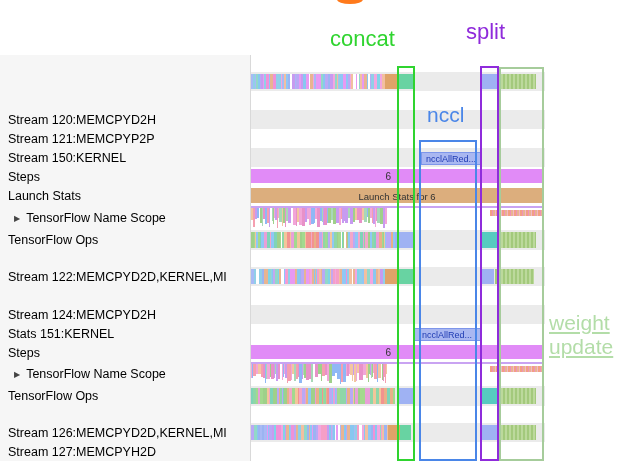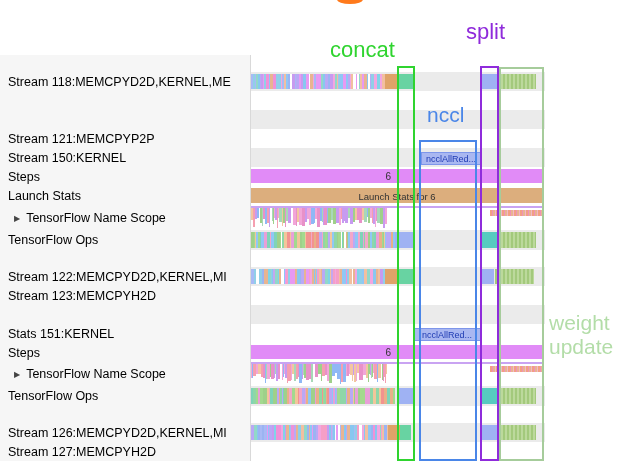--- a/index.html
+++ b/index.html
@@ -601,29 +601,29 @@
         <div class="seg" style="left: 249px; top: 2px; width: 37px; height: 15px; background: repeating-linear-gradient(90deg, rgb(163, 201, 124) 0px, rgb(163, 201, 124) 2px, rgb(188, 217, 156) 2px, rgb(188, 217, 156) 4px);"></div>
       </div>
       <div class="track" style="left: 250px; top: 442px; width: 295px; height: 19px; background: rgb(255, 255, 255);"></div>
     </div>
   <div class="divider" id="col-divider" style="left: 250px; top: 55px; height: 406px;"></div>
   <div id="annotation-layer">
       <div class="ann-rect" style="left: 397px; top: 66px; width: 18px; height: 395px; border: 2px solid rgb(47, 212, 47);"></div>
       <div class="ann-rect" style="left: 480px; top: 66px; width: 19px; height: 395px; border: 2px solid rgb(143, 43, 219);"></div>
       <div class="ann-rect" style="left: 499px; top: 67px; width: 45px; height: 394px; border: 2px solid rgb(166, 204, 155);"></div>
       <div class="ann-rect" style="left: 419px; top: 140px; width: 58px; height: 321px; border: 2px solid rgb(74, 134, 232);"></div>
-      <div class="ann-label" style="left: 330px; top: 38px; font-size: 22px; color: rgb(47, 212, 47); text-align: right;">concat</div>
+      <div class="ann-label" style="left: 330px; top: 27px; font-size: 22px; color: rgb(47, 212, 47); text-align: right;">concat</div>
       <div class="ann-label" style="left: 466px; top: 20px; font-size: 22px; color: rgb(143, 43, 219);">split</div>
       <div class="ann-label" style="left: 427px; top: 103px; font-size: 21px; color: rgb(74, 134, 232);">nccl</div>
-      <div class="ann-label" style="left: 549px; top: 311px; font-size: 21px; color: rgb(179, 221, 168);">weight
+      <div class="ann-label" style="left: 549px; top: 311px; font-size: 21px; color: rgb(179, 221, 168); text-decoration: underline;">weight
 update</div>
       <div class="fragment" style="left: 337px; top: -5px; width: 26px; height: 9px; background: rgb(255, 122, 28);"></div>
     </div>
-    <div class="rowlabel" style="top: 72px; width: 250px; height: 19px;">
-      <div>Stream 118:MEMCPYD2D,KERNEL,ME</div>
+    <div class="rowlabel" style="top: 110px; width: 250px; height: 19px;">
+      <div>Stream 120:MEMCPYD2H</div>
     </div>
     <div class="rowlabel" style="top: 129px; width: 250px; height: 19px;">
       <div>Stream 121:MEMCPYP2P</div>
     </div>
     <div class="rowlabel" style="top: 148px; width: 250px; height: 19px;">
       <div>Stream 150:KERNEL</div>
     </div>
     <div class="rowlabel" style="top: 167px; width: 250px; height: 19px;">
       <div>Steps</div>
     </div>
@@ -633,22 +633,22 @@
     <div class="rowlabel" style="top: 206px; width: 250px; height: 24px;">
       <div class="tri">▶</div>
       <div>TensorFlow Name Scope</div>
     </div>
     <div class="rowlabel" style="top: 230px; width: 250px; height: 20px;">
       <div>TensorFlow Ops</div>
     </div>
     <div class="rowlabel" style="top: 267px; width: 250px; height: 19px;">
       <div>Stream 122:MEMCPYD2D,KERNEL,MI</div>
     </div>
-    <div class="rowlabel" style="top: 286px; width: 250px; height: 19px;">
-      <div>Stream 123:MEMCPYH2D</div>
+    <div class="rowlabel" style="top: 305px; width: 250px; height: 19px;">
+      <div>Stream 124:MEMCPYD2H</div>
     </div>
     <div class="rowlabel" style="top: 324px; width: 250px; height: 19px;">
       <div>Stats 151:KERNEL</div>
     </div>
     <div class="rowlabel" style="top: 343px; width: 250px; height: 19px;">
       <div>Steps</div>
     </div>
     <div class="rowlabel" style="top: 362px; width: 250px; height: 24px;">
       <div class="tri">▶</div>
       <div>TensorFlow Name Scope</div>

